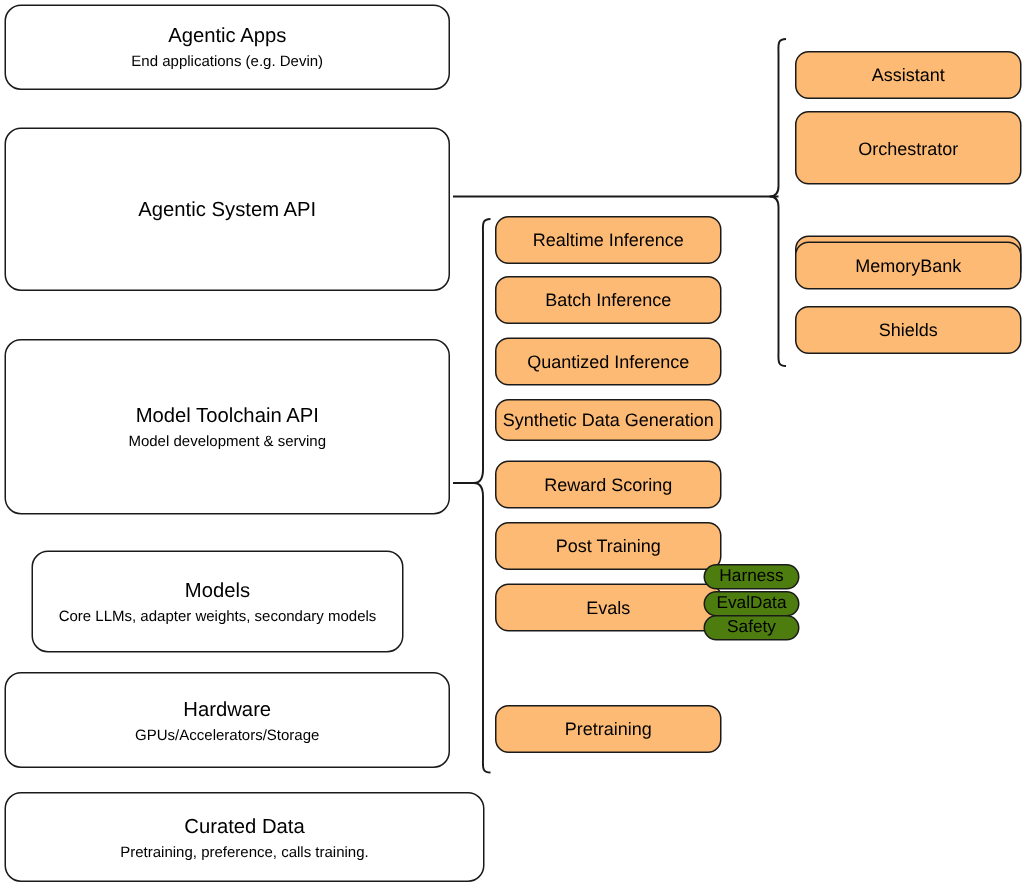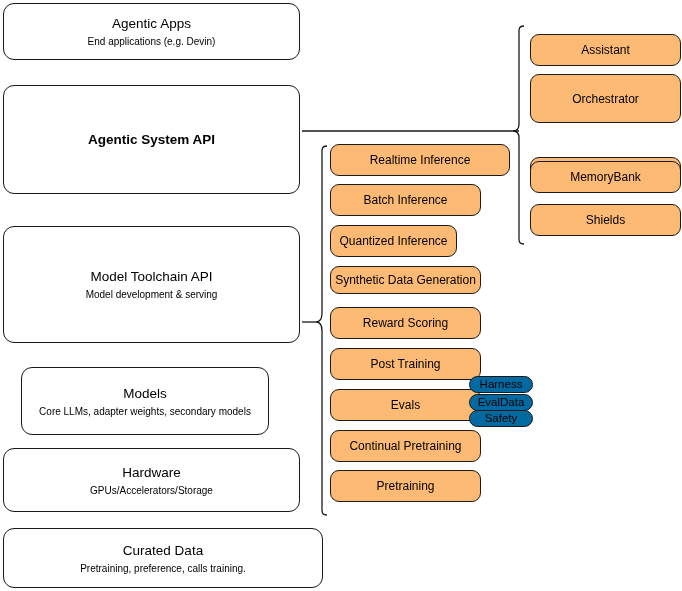--- a/index.html
+++ b/index.html
@@ -64,21 +64,21 @@
     white-space: nowrap;
     color: #000;
   }
 
   
   .mini-pill {
     position: absolute;
     box-sizing: border-box;
     border: 1.3px solid #1a1a1a;
     border-radius: 10px;
-    background: #0369a1;
+    background: #4d7c0f;
     display: flex;
     align-items: center;
     justify-content: center;
     font-size: 11.5px;
     line-height: 13px;
     white-space: nowrap;
     color: #000;
     z-index: 5;
   }
 
@@ -123,21 +123,21 @@
              C 320 322, 322 325, 322 331
              L 322 505
              C 322 511, 321 515, 327 515"></path>
   </svg>
 
   <div class="stack-box" style="left:3px; top:3px; width:297px; height:57px;">
     <div class="stack-title">Agentic Apps</div>
     <div class="stack-sub">End applications (e.g. Devin)</div>
   </div>
 
-  <div class="stack-box" style="left:3px; top:85px; width:297px; height:109px;font-weight:bold;">
+  <div class="stack-box" style="left:3px; top:85px; width:297px; height:109px;">
     <div class="stack-title">Agentic System API</div>
   </div>
 
   <div class="stack-box" style="left:3px; top:226px; width:297px; height:117px;">
     <div class="stack-title">Model Toolchain API</div>
     <div class="stack-sub">Model development &amp; serving</div>
   </div>
 
   <div class="stack-box" style="left:21px; top:367px; width:248px; height:68px;">
     <div class="stack-title">Models</div>
@@ -147,35 +147,34 @@
   <div class="stack-box" style="left:3px; top:448px; width:297px; height:64px;">
     <div class="stack-title">Hardware</div>
     <div class="stack-sub">GPUs/Accelerators/Storage</div>
   </div>
 
   <div class="stack-box" style="left:3px; top:528px; width:320px; height:60px;">
     <div class="stack-title">Curated Data</div>
     <div class="stack-sub">Pretraining, preference, calls training.</div>
   </div>
 
-  <div class="pill" style="left:330px; top:144px; width:180px; height:32px;">Realtime Inference</div>
+  <div class="pill" style="left:330px; top:144px; width:151px; height:32px;">Realtime Inference</div>
 
   <div class="pill" style="left:330px; top:184px; width:151px; height:32px;">Batch Inference</div>
 
-  <div class="pill" style="left:330px; top:225px; width:127px; height:32px;">Quantized Inference</div>
+  <div class="pill" style="left:330px; top:225px; width:151px; height:32px;">Quantized Inference</div>
 
   <div class="pill" style="left:330px; top:266px; width:151px; height:28px;">Synthetic Data Generation</div>
 
   <div class="pill" style="left:330px; top:307px; width:151px; height:32px;">Reward Scoring</div>
 
   <div class="pill" style="left:330px; top:348px; width:151px; height:32px;">Post Training</div>
 
   <div class="pill" style="left:330px; top:389px; width:151px; height:32px;">Evals</div>
 
-  <div class="pill" style="left:330px; top:430px; width:151px; height:32px;">Continual Pretraining</div>
 
   <div class="pill" style="left:330px; top:470px; width:151px; height:32px;">Pretraining</div>
 
   <div class="mini-pill" style="left:469px; top:376px; width:64px; height:17px;">Harness</div>
 
   <div class="mini-pill" style="left:469px; top:394px; width:64px; height:17px;">EvalData</div>
 
   <div class="mini-pill" style="left:469px; top:410px; width:64px; height:17px;">Safety</div>
 
   <div class="pill" style="left:530px; top:34px; width:151px; height:32px;">Assistant</div>

